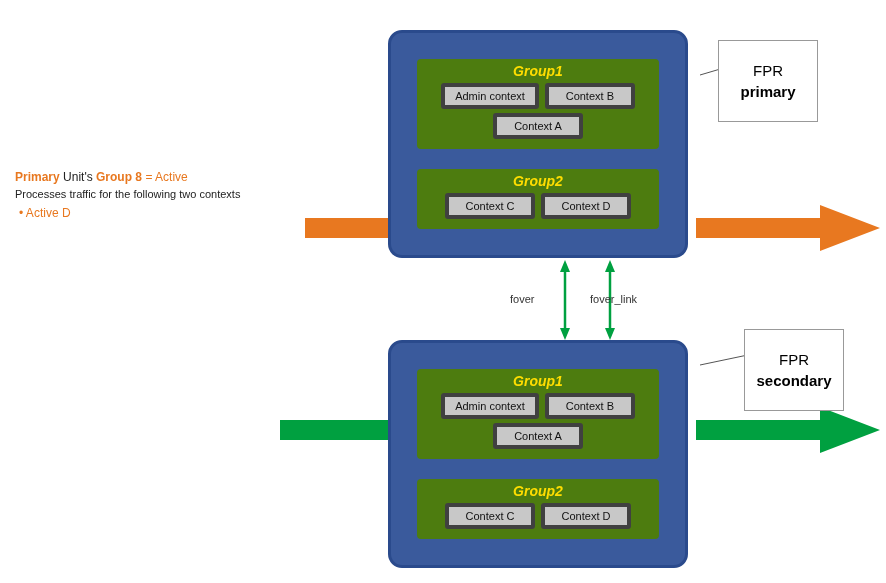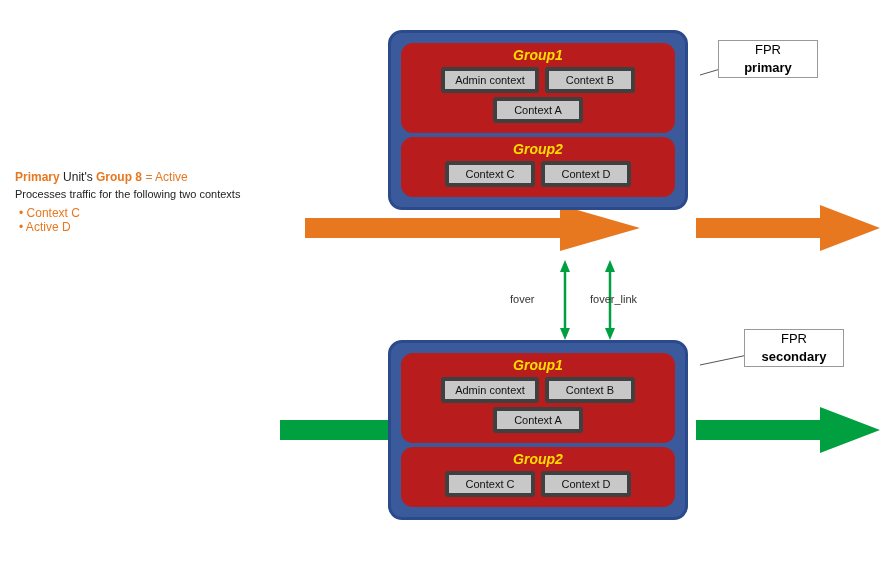--- a/index.html
+++ b/index.html
@@ -17,40 +17,40 @@
       position: relative;
       width: 886px;
       height: 583px;
     }
 
     
     .fpr-box {
       position: absolute;
       border: 1px solid #999;
       background: #fff;
-      padding: 0 10px;
+      padding: 19px 10px;
       text-align: center;
-      font-size: 13px;
+      font-size: 15px;
       line-height: 1.4;
     }
 
     
     .chassis {
       position: absolute;
       background: #3a5a9c;
       border-radius: 14px;
       border: 3px solid #2a4a8c;
       padding: 6px;
     }
 
     
     .group-block {
-      background: #b91c1c;
-      border-radius: 12px;
-      margin: 4px;
+      background: #4d7c0f;
+      border-radius: 4px;
+      margin: 20px;
       padding: 4px 6px 6px 6px;
     }
 
     .group-title {
       color: #ffdd00;
       font-weight: bold;
       font-size: 14px;
       text-align: center;
       margin-bottom: 4px;
       font-style: italic;
@@ -183,21 +183,20 @@
   <div class="label-block" style="top: 170px; left: 15px; width: 280px;">
     <div style="margin-bottom:4px;">
       <span class="orange" style="font-weight:bold;">Primary</span>
       <span class="dark"> Unit's </span>
       <span class="orange" style="font-weight:bold;">Group 8</span>
       <span class="orange"> = Active</span>
     </div>
     <div class="dark" style="margin-bottom:6px; font-family: Liberation Sans, sans-serif; font-size:11px;">
       Processes traffic for the following two contexts
     </div>
-    <div class="orange bullet-item">• Context C</div>
     <div class="orange bullet-item">• Active D</div>
   </div>
 
 
   <div style="position:absolute; top:293px; left:510px; font-size:11px; color:#333;">
     <span>fover</span>
   </div>
 
   <div style="position:absolute; top:293px; left:590px; font-size:11px; color:#333;">
     <span>fover_link</span>

